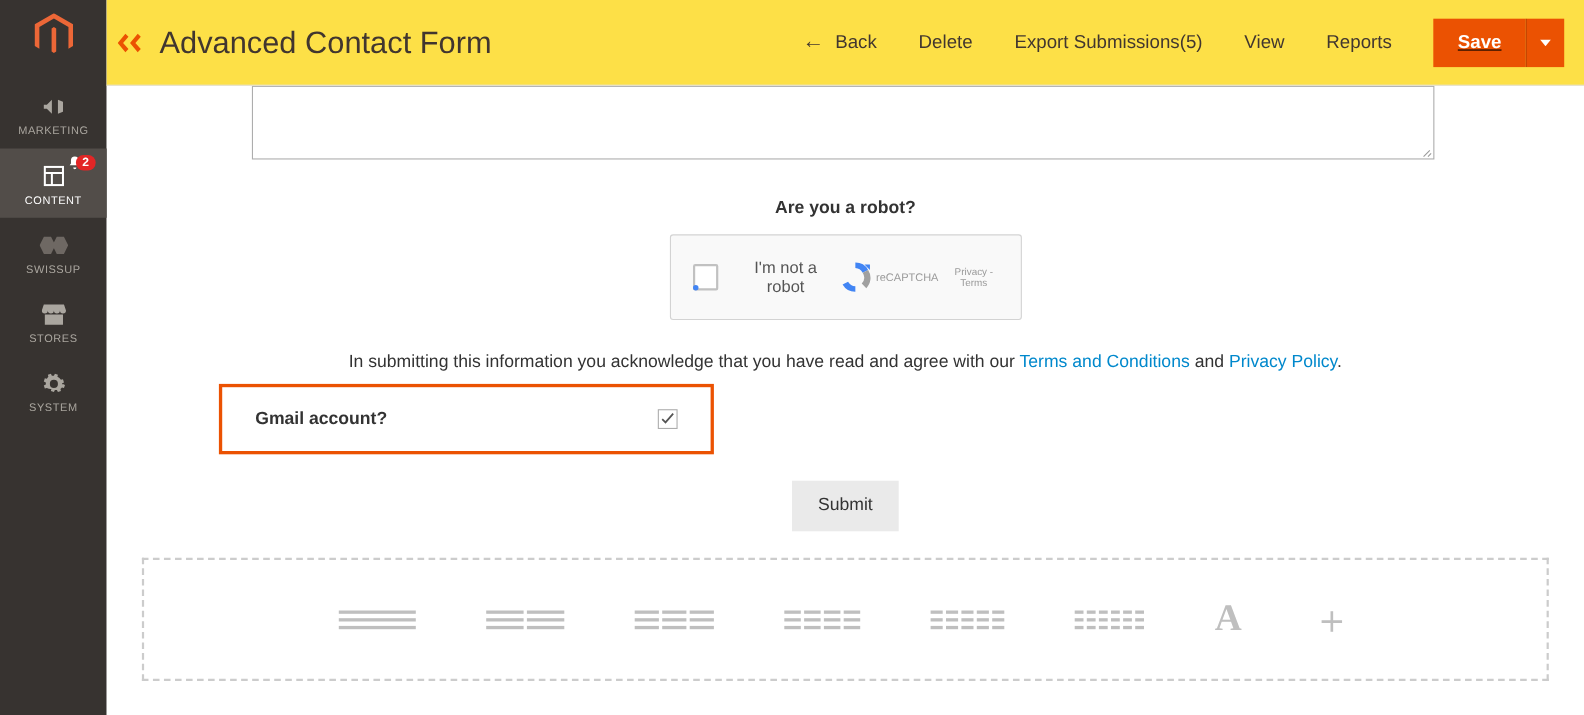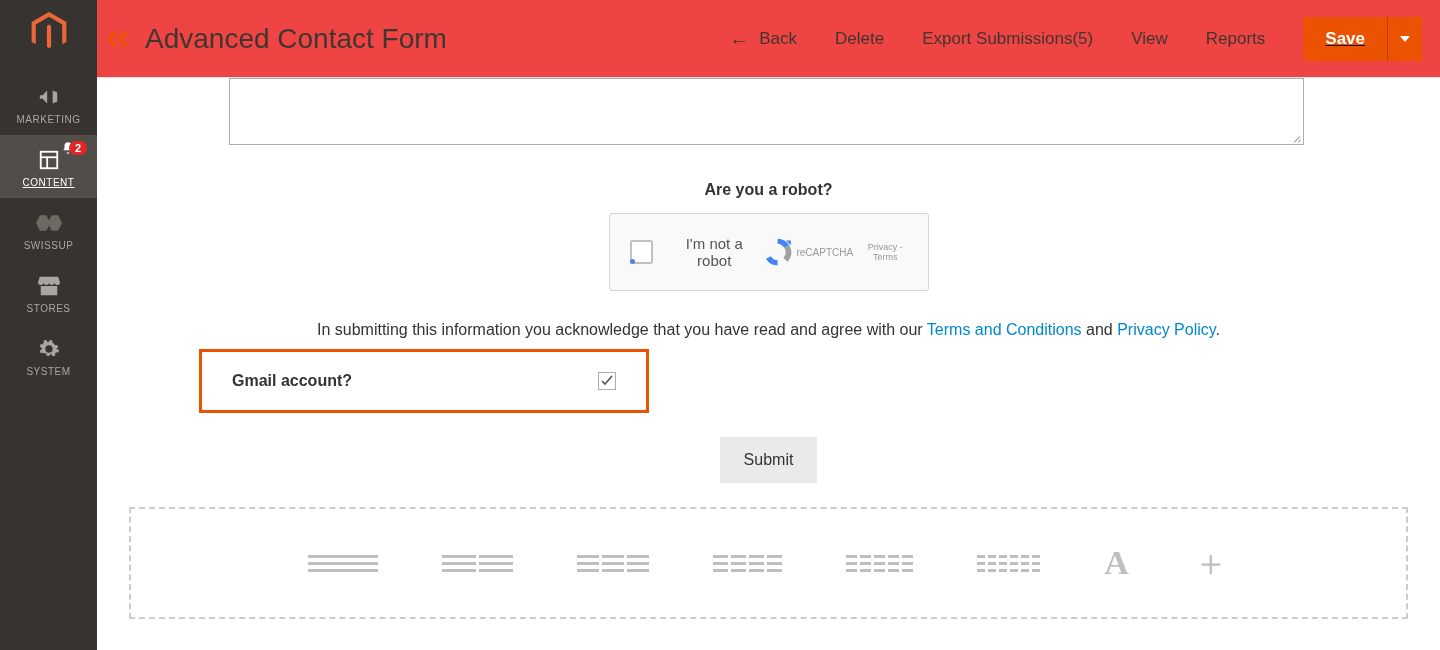--- a/index.html
+++ b/index.html
@@ -9,29 +9,29 @@
 
 
 .sidebar { width: 97px; background: #373330; display: flex; flex-direction: column; align-items: center; padding-top: 12px; }
 .logo { width: 40px; height: 40px; display: flex; align-items: center; justify-content: center; margin-bottom: 20px; }
 .logo svg { width: 36px; height: 40px; }
 .nav-item { width: 100%; display: flex; flex-direction: column; align-items: center; padding: 12px 0 10px; cursor: pointer; position: relative; }
 .nav-item.active { background: #524d49; }
 .nav-icon { color: #aaa69f; font-size: 22px; height: 26px; display: flex; align-items: center; justify-content: center; }
 .nav-item.active .nav-icon { color: #fff; }
 .nav-label { font-size: 10px; color: #aaa69f; letter-spacing: 0.5px; margin-top: 4px; }
-.nav-item.active .nav-label { color: #fff; text-decoration: underline; }
+.nav-item.active .nav-label { color: #fff; }
 .badge { position: absolute; top: 6px; right: 10px; background: #e22626; color: #fff; border-radius: 10px; font-size: 11px; font-weight: 700; padding: 1px 6px; }
 .bell { position: absolute; top: 6px; right: 22px; color: #fff; font-size: 14px; }
 
 
 .main { flex: 1; display: flex; flex-direction: column; background: #fff; }
 
 
-.header { height: 78px; background: #ef4444; border-bottom: 1px solid #e3e3e3; display: flex; align-items: center; padding: 0 18px 0 10px; }
+.header { height: 78px; background: #fde047; border-bottom: 1px solid #e3e3e3; display: flex; align-items: center; padding: 0 18px 0 10px; }
 .title-wrap { display: flex; align-items: center; gap: 10px; flex: 1; }
 .title-icon { display: flex; align-items: center; }
 .title-icon svg { width: 28px; height: 22px; }
 .page-title { font-size: 28px; font-weight: 400; color: #41362f; }
 .header-actions { display: flex; align-items: center; gap: 38px; }
 .hact { font-size: 17px; color: #41362f; cursor: pointer; display: flex; align-items: center; gap: 10px; }
 .hact .arrow { font-size: 20px; }
 .save-group { display: flex; text-decoration: underline; }
 .save-btn { background: #eb5202; color: #fff; font-size: 17px; font-weight: 600; padding: 12px 22px; border: none; cursor: pointer; }
 .save-dd { background: #eb5202; color: #fff; border: none; border-left: 1px solid rgba(0,0,0,.2); padding: 0 12px; cursor: pointer; font-size: 12px; display: flex; align-items: center; }

